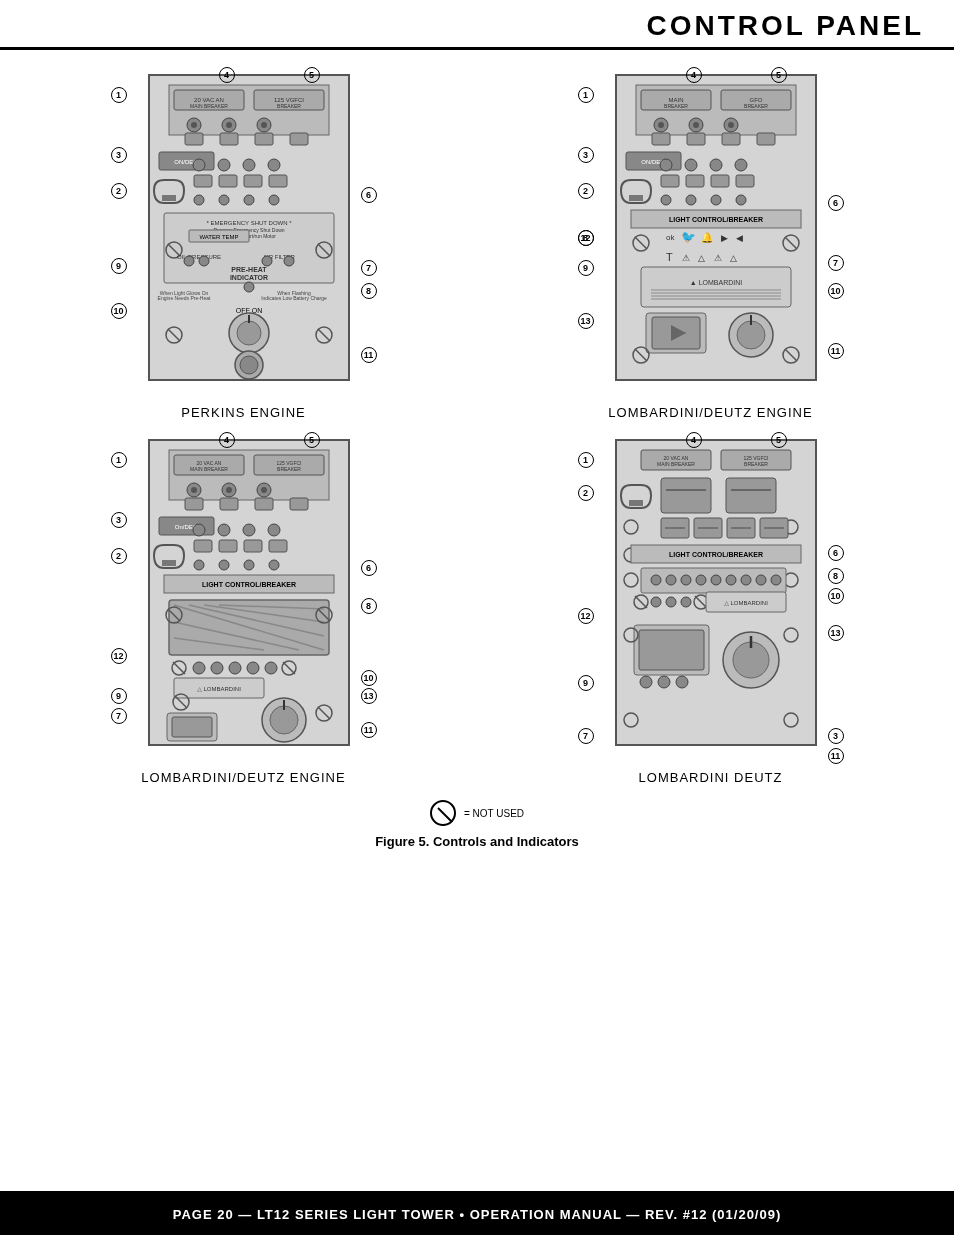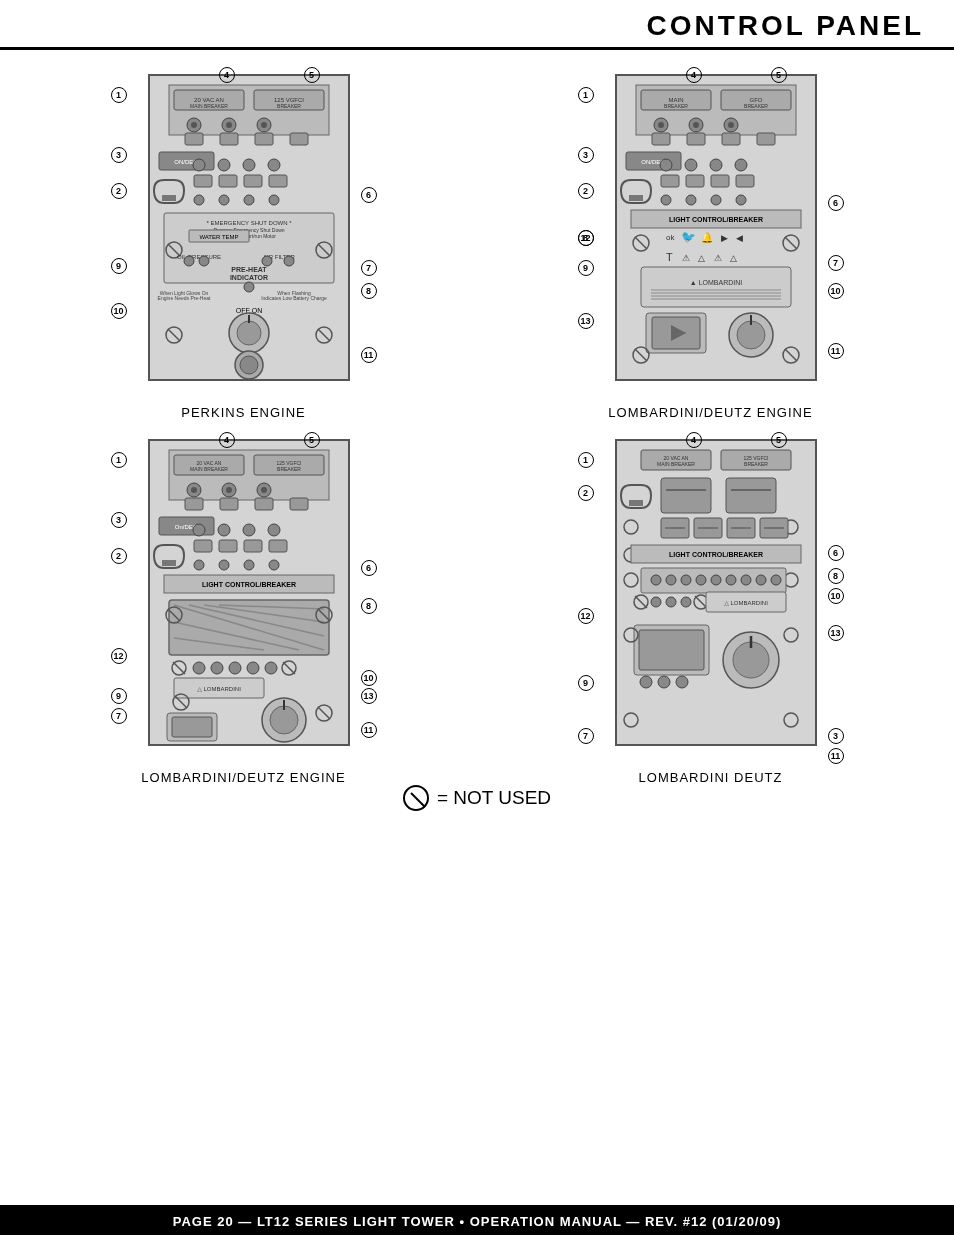--- a/index.html
+++ b/index.html
@@ -48,45 +48,46 @@
     .panel-label {
       margin-top: 6px;
       font-size: 13px;
       font-weight: normal;
       letter-spacing: 1px;
       text-align: center;
     }
 
     
     .legend-area {
+      margin-top: 15px;
       display: flex;
       align-items: center;
       justify-content: center;
       gap: 8px;
-      font-size: 19px;
+      font-size: 10px;
     }
 
     .figure-caption {
       text-align: center;
       font-size: 13px;
       font-weight: bold;
       margin-top: 8px;
     }
 
     
     .page-footer {
       position: absolute;
       bottom: 0;
       left: 0;
       right: 0;
       border-top: 3px solid #000;
       background: #000;
       color: #fff;
       text-align: center;
-      padding: 6px;
+      padding: 13px;
       font-size: 13px;
       font-weight: bold;
       letter-spacing: 1px;
     }
 
     
     .svg-wrapper {
       position: relative;
       display: inline-block;
     }
@@ -560,18 +561,19 @@
 
   <div class="legend-area">
     <span style="display:inline-flex;align-items:center;justify-content:center;width:26px;height:26px;border:2px solid #000;border-radius:50%;position:relative;">
       <svg width="26" height="26" style="position:absolute;top:0;left:0;">
         <line x1="6" y1="6" x2="20" y2="20" stroke="#000" stroke-width="2"></line>
       </svg>
     </span>
     <span>= NOT USED</span>
   </div>
 
+  <div class="figure-caption">Figure 5. Controls and Indicators</div>
 
 </div>
 
 <div class="page-footer">
   <span>PAGE 20 — LT12 SERIES LIGHT TOWER • OPERATION MANUAL — REV. #12 (01/20/09)</span>
 </div>
 
 </body></html>

